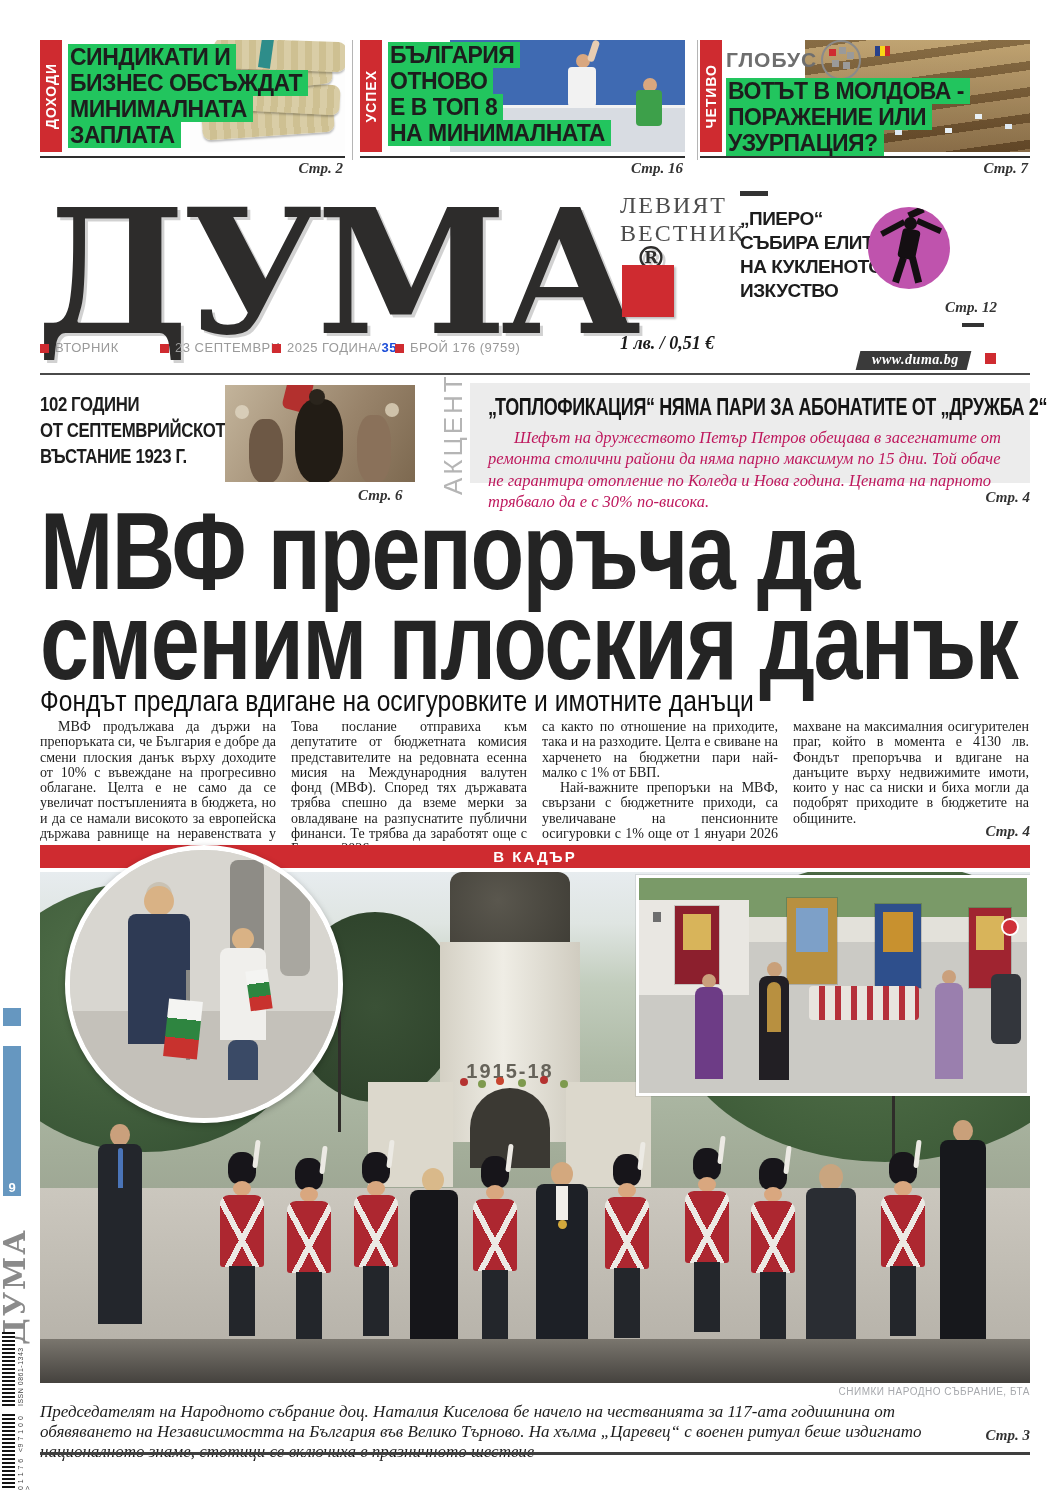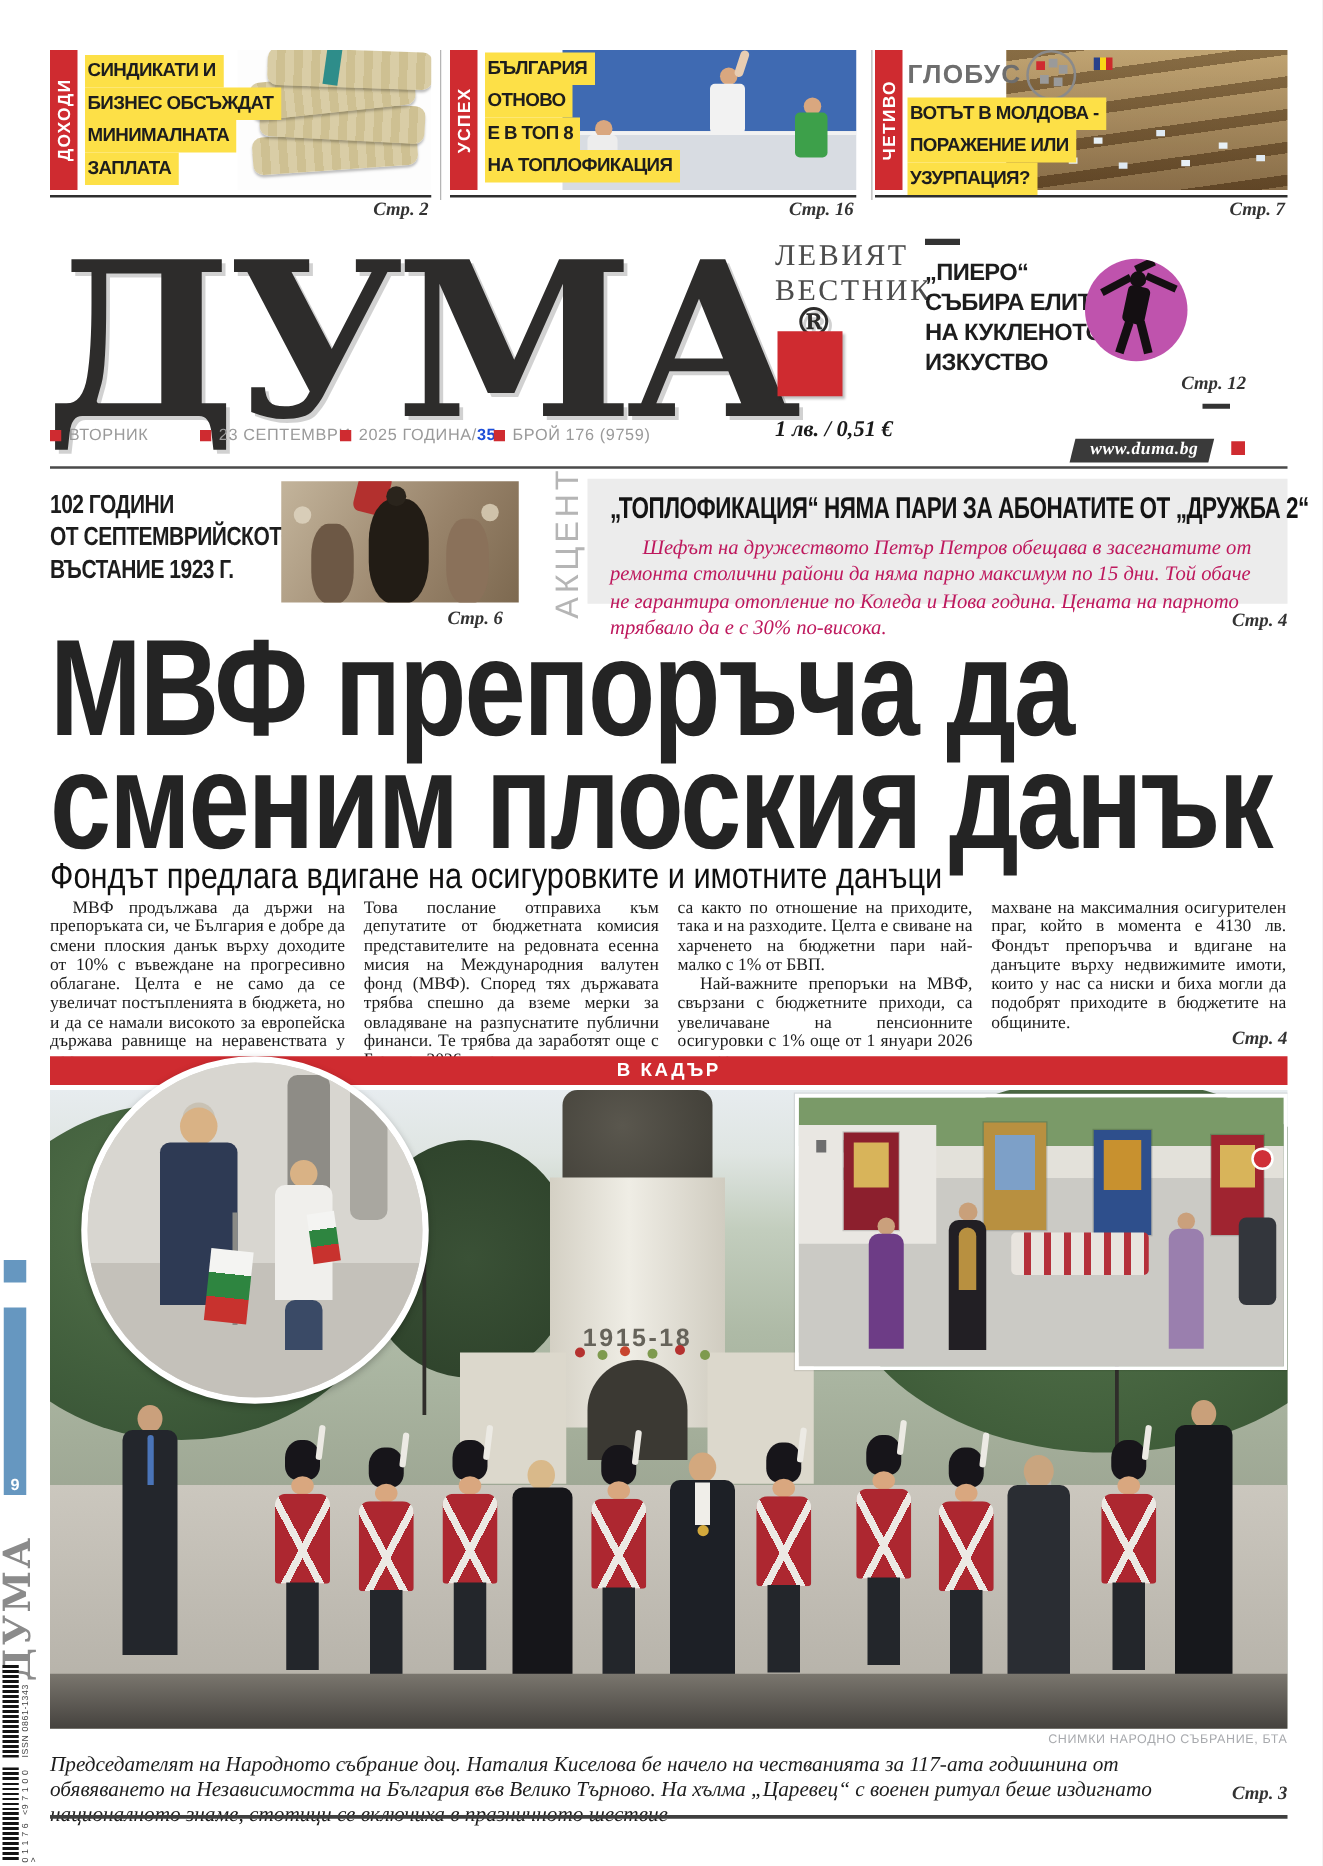--- a/index.html
+++ b/index.html
@@ -10,21 +10,21 @@
   .sqz{display:inline-block;transform-origin:0 50%;white-space:nowrap;}
   .s75{transform:scaleX(.75);} .s80{transform:scaleX(.80);} .s85{transform:scaleX(.85);}
   .pageref{font-family:"Liberation Serif",serif;font-style:italic;font-weight:bold;font-size:15px;color:#333;}
 
   
   .teaser{position:absolute;top:0;height:135px;}
   .ttab{position:absolute;left:0;top:0;width:22px;height:112px;background:#cf2b30;color:#fff;
         display:flex;align-items:center;justify-content:center;}
   .ttab span{font-size:14px;font-weight:bold;letter-spacing:1px;}
   .tlines{position:absolute;z-index:3;}
-  .hl{display:table;background:#fde047;padding:1px 6px 1px 2px;font-weight:bold;font-size:15px;
+  .hl{display:table;background:#22c55e;padding:1px 6px 1px 2px;font-weight:bold;font-size:23px;
       letter-spacing:-0.5px;color:#1d1d1d;line-height:24px;}
   .trule{position:absolute;left:0;top:116px;height:2px;background:#2e2e2e;width:100%;}
   .tpage{position:absolute;right:2px;top:120px;}
   .vsep{position:absolute;top:0;width:1px;height:120px;background:#b5b5b5;}
 
   .tphoto{position:absolute;overflow:hidden;}
   
   .money{background:#fdfdfd;}
   .wad{position:absolute;width:132px;height:30px;border-radius:8px;
        background:repeating-linear-gradient(90deg,#d9cda6 0 7px,#cec092 7px 14px);
@@ -185,21 +185,21 @@
         </div>
         <div class="player" style="left:20px;top:56px;">
           <div class="ph-head" style="left:6px;top:0;"></div>
           <div class="ph-body" style="left:0;top:12px;width:24px;height:34px;background:#ededed;"></div>
         </div>
       </div>
       <div class="tlines" style="left:28px;top:2px;">
         <div class="hl">БЪЛГАРИЯ</div>
         <div class="hl">ОТНОВО</div>
         <div class="hl">Е В ТОП 8</div>
-        <div class="hl">НА ТОПЛОФИКАЦИЯ</div>
+        <div class="hl">НА МИНИМАЛНАТА</div>
       </div>
       <div class="trule"></div>
       <div class="tpage pageref">Стр. 16</div>
     </section>
 
     <div class="vsep" style="left:657px;"></div>
 
     <section class="teaser" style="left:660px;width:330px;">
       <div class="ttab">
           <span class="vtext">ЧЕТИВО</span>

